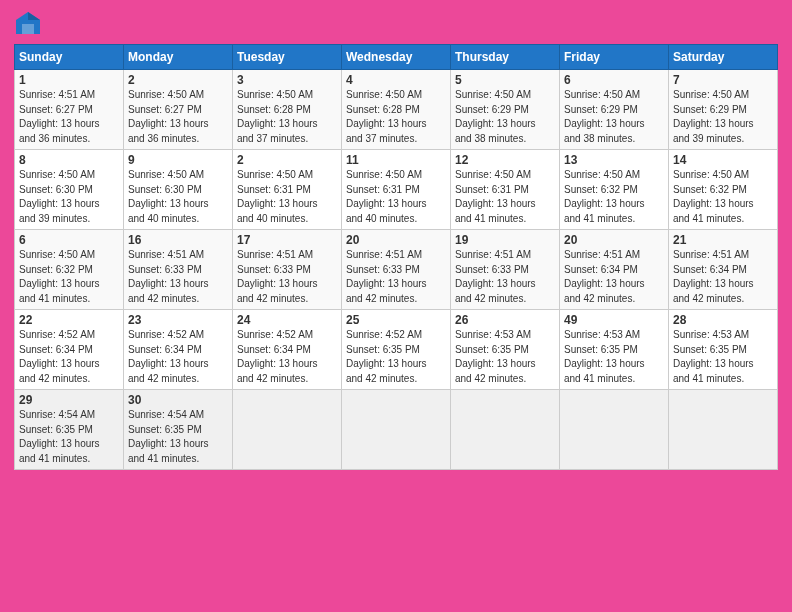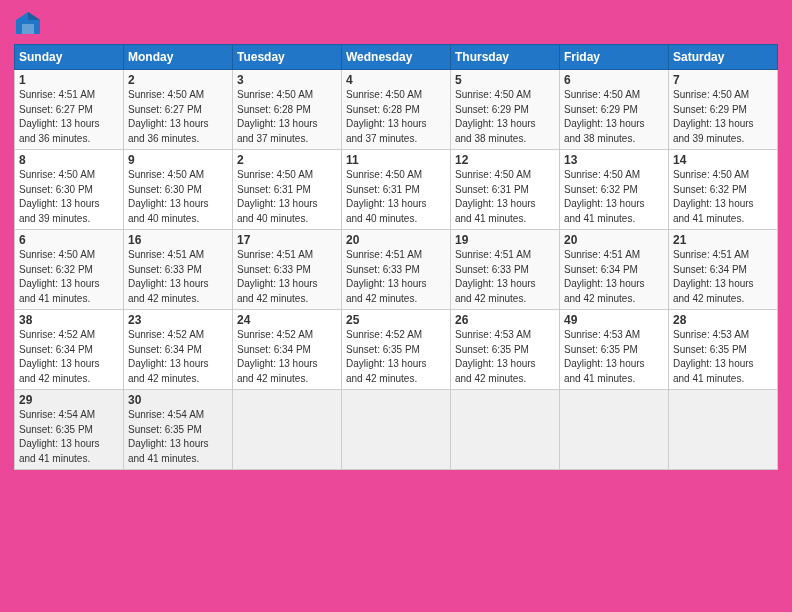--- a/index.html
+++ b/index.html
@@ -209,21 +209,21 @@
             <span class="day-num">20</span>
             <div class="cell-text">Sunrise: 4:51 AM<br>Sunset: 6:34 PM<br>Daylight: 13 hours<br>and 42 minutes.</div>
           </td>
           <td>
             <span class="day-num">21</span>
             <div class="cell-text">Sunrise: 4:51 AM<br>Sunset: 6:34 PM<br>Daylight: 13 hours<br>and 42 minutes.</div>
           </td>
         </tr>
         <tr>
           <td>
-            <span class="day-num">38</span>
+            <span class="day-num">22</span>
             <div class="cell-text">Sunrise: 4:52 AM<br>Sunset: 6:34 PM<br>Daylight: 13 hours<br>and 42 minutes.</div>
           </td>
           <td>
             <span class="day-num">23</span>
             <div class="cell-text">Sunrise: 4:52 AM<br>Sunset: 6:34 PM<br>Daylight: 13 hours<br>and 42 minutes.</div>
           </td>
           <td>
             <span class="day-num">24</span>
             <div class="cell-text">Sunrise: 4:52 AM<br>Sunset: 6:34 PM<br>Daylight: 13 hours<br>and 42 minutes.</div>
           </td>

